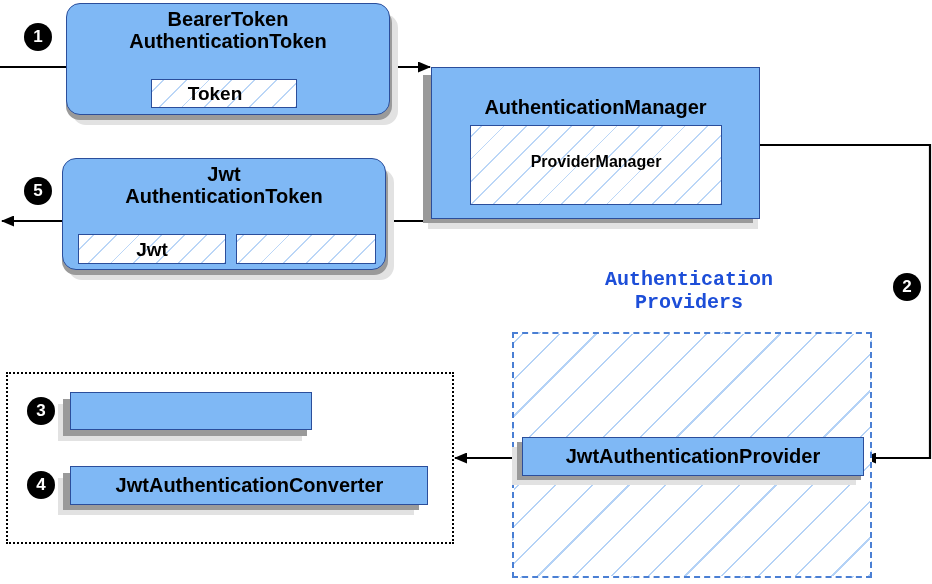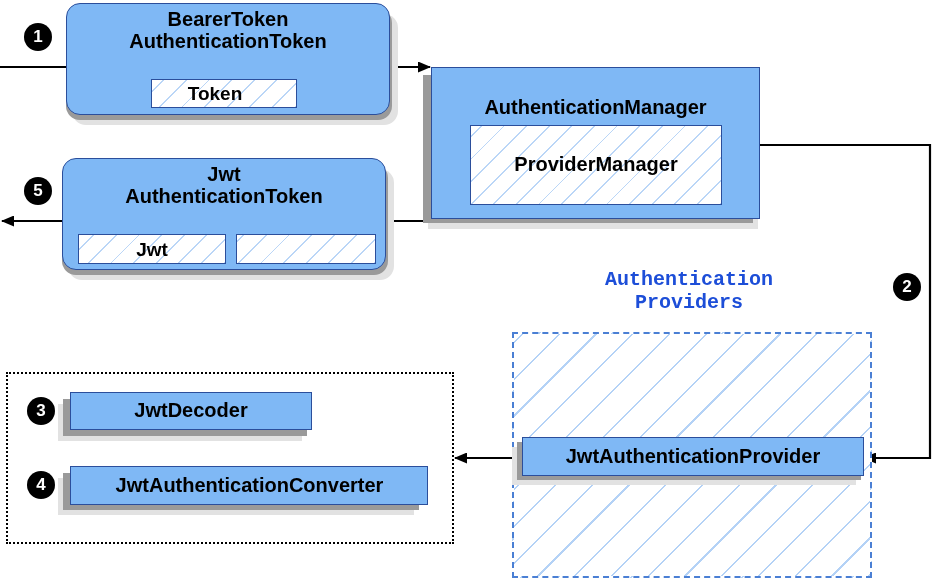--- a/index.html
+++ b/index.html
@@ -192,31 +192,30 @@
 AuthenticationToken</div>
   <div class="hatchbox" style="left:78px;top:234px;width:148px;height:30px;"></div>
   <div class="node-label" style="left:78px;top:239px;width:148px;font-size:19px;">Jwt</div>
   <div class="hatchbox" style="left:236px;top:234px;width:140px;height:30px;"></div>
 
   <div class="block-shadow2" style="left:428px;top:80px;width:330px;height:149px;"></div>
   <div class="block-shadow" style="left:423px;top:75px;width:330px;height:148px;"></div>
   <div class="block" style="left:431px;top:67px;width:329px;height:152px;"></div>
   <div class="node-label" style="left:435px;top:96px;width:321px;font-size:20px;">AuthenticationManager</div>
   <div class="hatchbox" style="left:470px;top:125px;width:252px;height:80px;"></div>
-  <div class="node-label" style="left:470px;top:153px;width:252px;font-size:20px;">ProviderManager</div>
+  <div class="node-label" style="left:470px;top:153px;width:252px;font-size:16px;">ProviderManager</div>
 
   <div class="block-shadow2" style="left:512px;top:447px;width:344px;height:38px;"></div>
   <div class="block-shadow" style="left:517px;top:442px;width:344px;height:38px;"></div>
   <div class="block" style="left:522px;top:437px;width:342px;height:39px;"></div>
   <div class="node-label" style="left:522px;top:445px;width:342px;font-size:20px;">JwtAuthenticationProvider</div>
 
   <div class="block-shadow2" style="left:58px;top:404px;width:244px;height:37px;"></div>
   <div class="block-shadow" style="left:63px;top:399px;width:244px;height:37px;"></div>
   <div class="block" style="left:70px;top:392px;width:242px;height:38px;"></div>
-  <div class="node-label" style="left:70px;top:399px;width:242px;font-size:20px;">JwtDecoder</div>
 
   <div class="block-shadow2" style="left:58px;top:478px;width:356px;height:37px;"></div>
   <div class="block-shadow" style="left:63px;top:473px;width:356px;height:37px;"></div>
   <div class="block" style="left:70px;top:466px;width:358px;height:39px;"></div>
   <div class="node-label" style="left:70px;top:474px;width:359px;font-size:20px;">JwtAuthenticationConverter</div>
 
   <div class="badge" style="left:25px;top:24px;">1</div>
   <div class="badge" style="left:25px;top:178px;">5</div>
   <div class="badge" style="left:894px;top:274px;">2</div>
   <div class="badge" style="left:28px;top:398px;">3</div>

